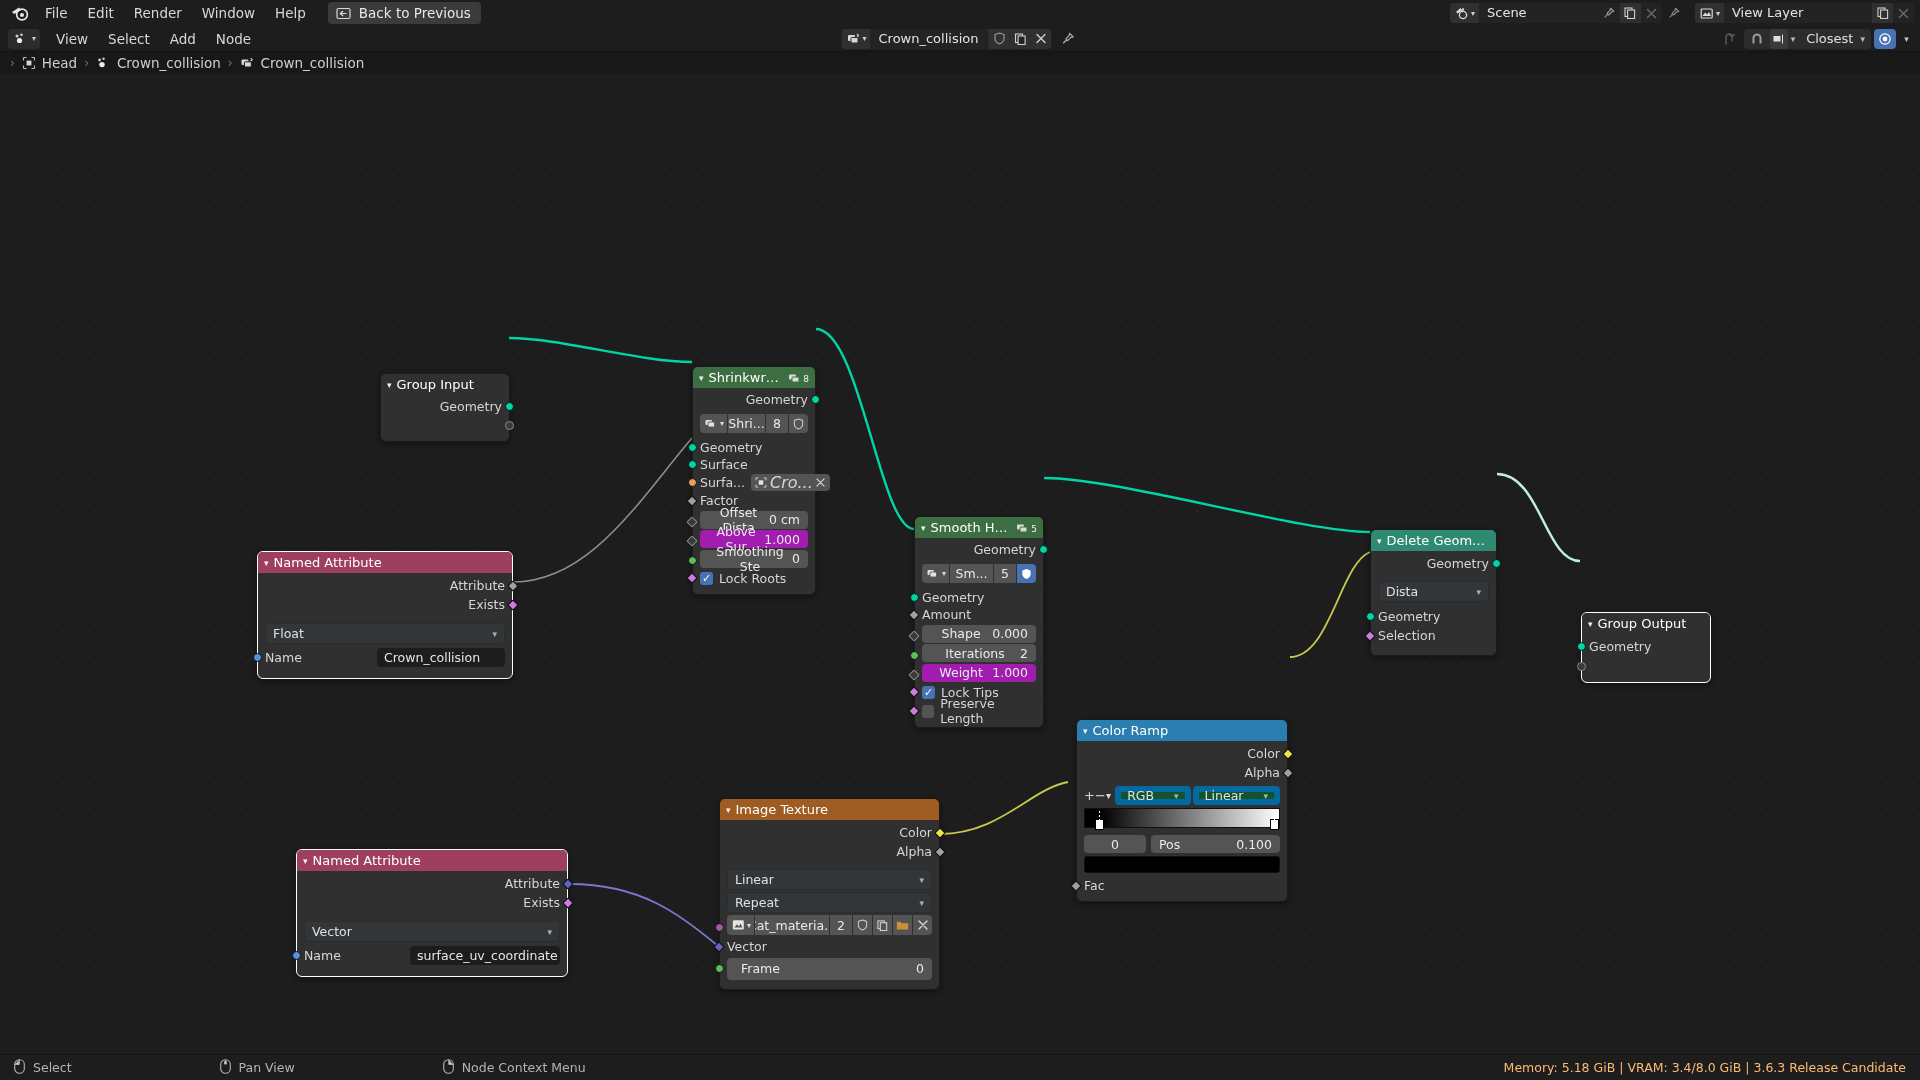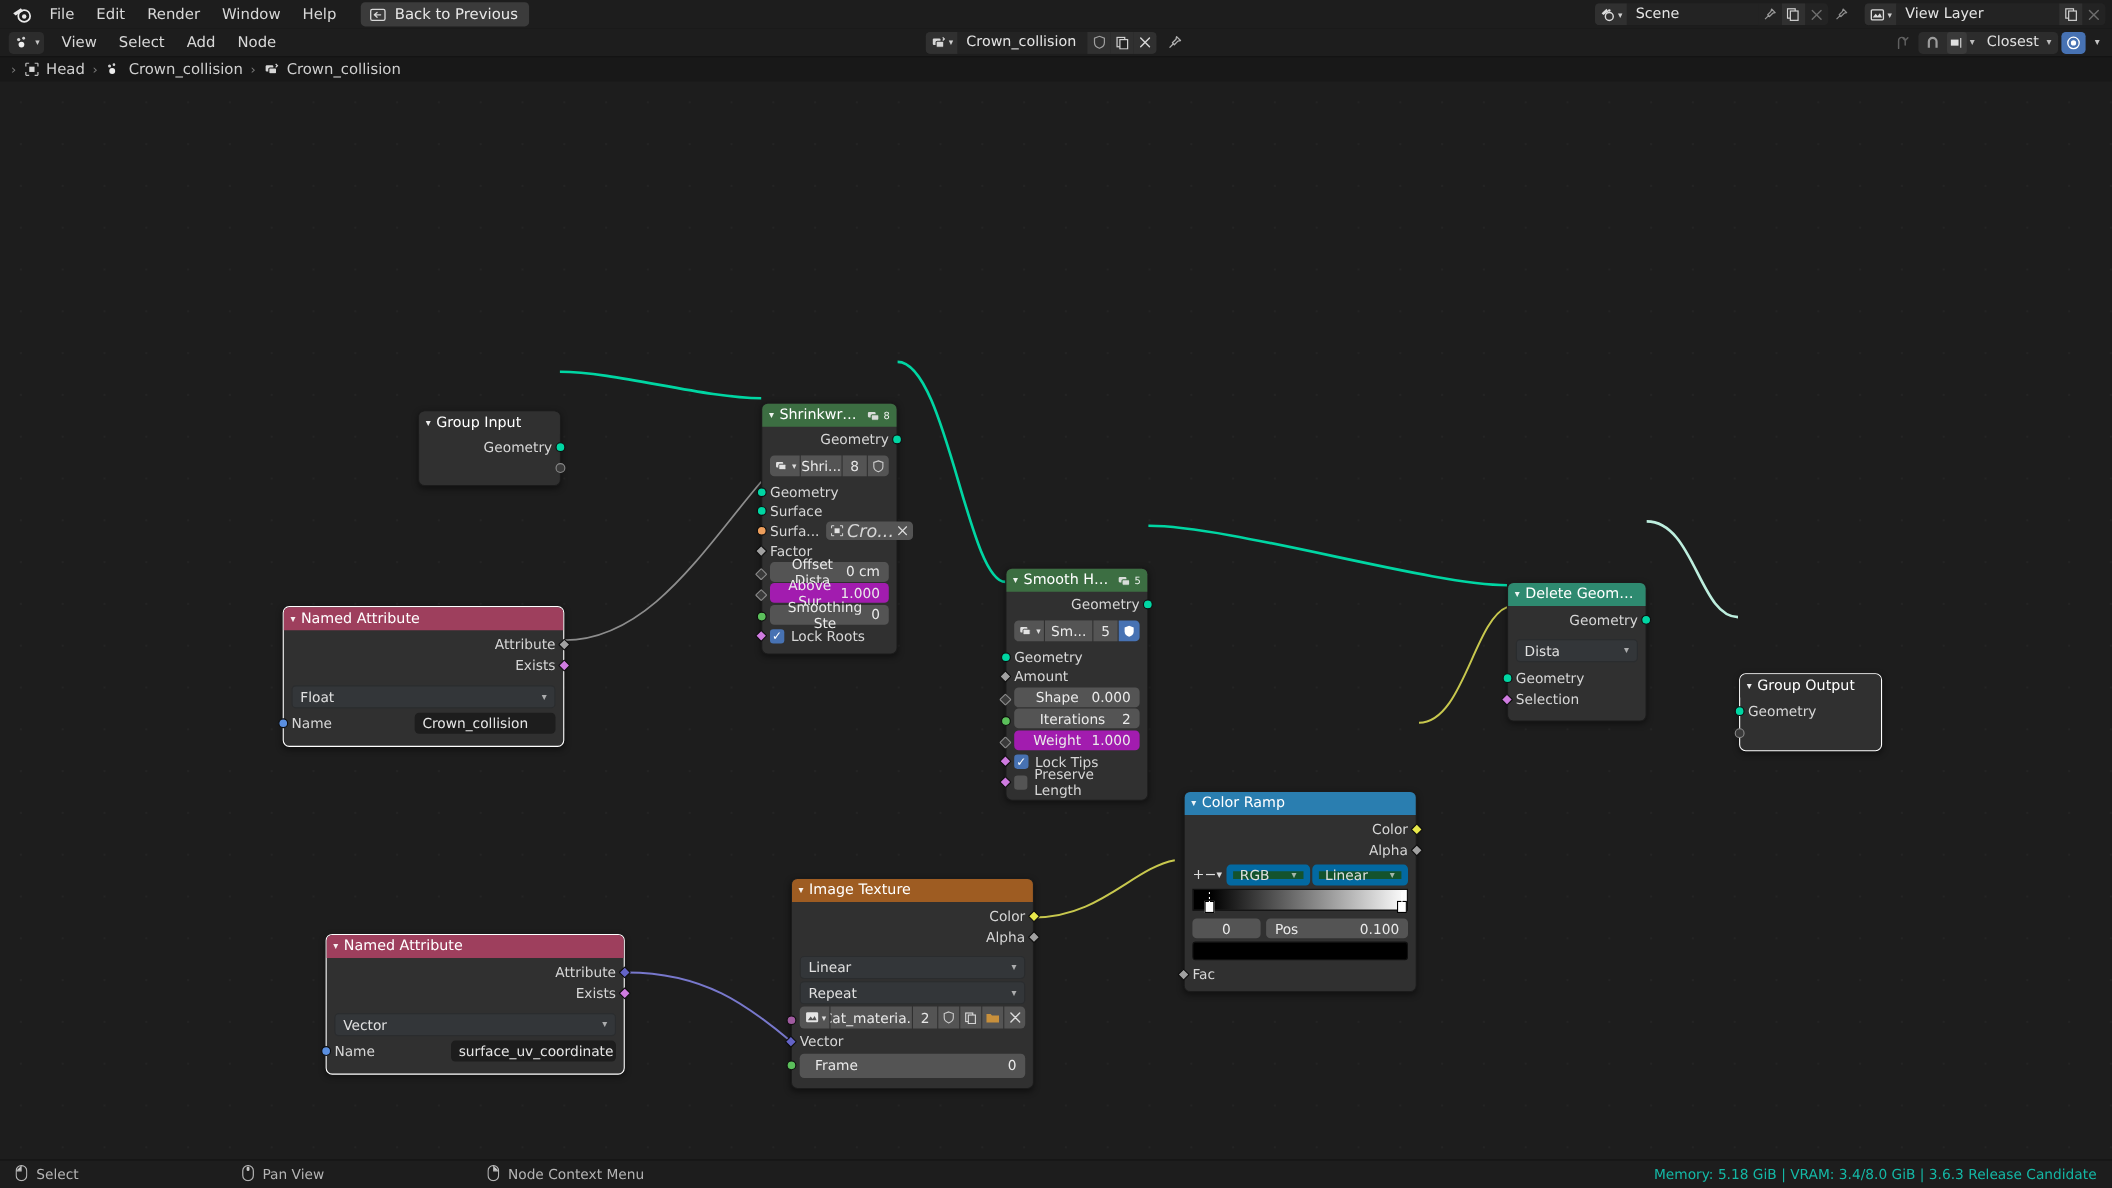--- a/index.html
+++ b/index.html
@@ -259,21 +259,21 @@
     border: 1px solid #101010;
   }
 
   
   .statusbar {
     position: absolute; bottom: 0; left: 0; width: 1920px; height: 26px;
     background: #1d1d1d; display: flex; align-items: center;
     font-size: 12.5px; color: #b4b4b4; border-top: 1px solid #131313;
   }
   .sb-item { display: flex; align-items: center; gap: 8px; }
-  .sb-right { margin-left: auto; padding-right: 14px; color: #14b8a6; font-size: 12.5px; }
+  .sb-right { margin-left: auto; padding-right: 14px; color: #fdba74; font-size: 12.5px; }
 </style>
 </head>
 <body>
 
 <div class="topbar">
   <div class="blender-logo">
     <svg width="19" height="16" viewBox="0 0 19 16">
       <circle cx="11" cy="9.5" r="5.4" fill="none" stroke="#e8e8e8" stroke-width="1.6"></circle>
       <circle cx="11" cy="10" r="2" fill="#e8e8e8"></circle>
       <path d="M1 7 L8 2.5 L10 5.2 L3.2 9 Z" fill="#e8e8e8"></path>

